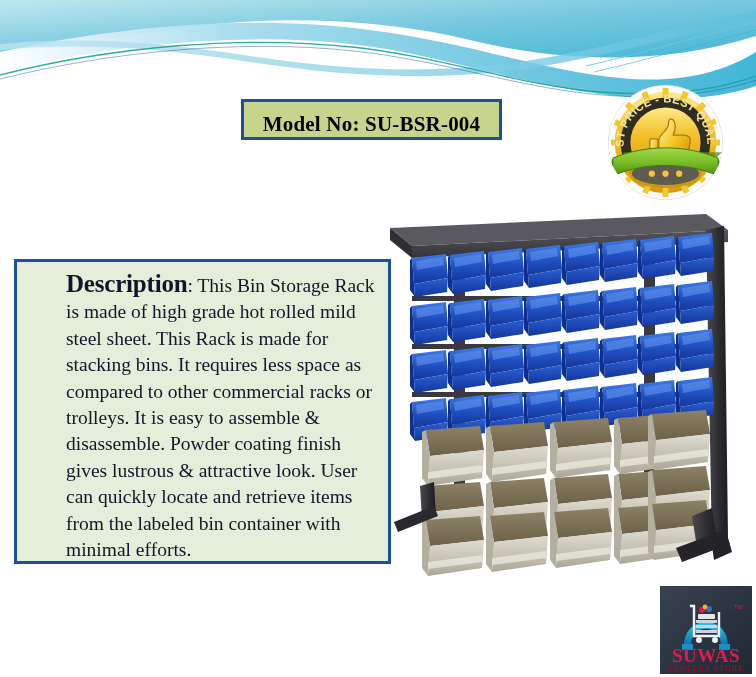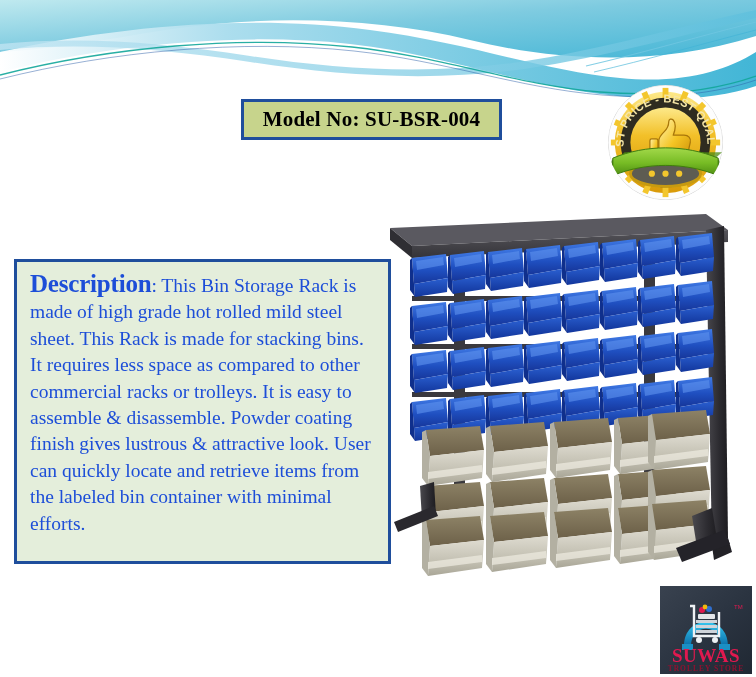--- a/index.html
+++ b/index.html
@@ -27,21 +27,21 @@
   #model-box {
     position: absolute;
     left: 241px;
     top: 99px;
     width: 261px;
     height: 41px;
     background: #c7d48c;
     border: 3px solid #1f4e9c;
     box-sizing: border-box;
     display: flex;
-    align-items: center;
+    align-items: flex-end;
     justify-content: center;
   }
   #model-text {
     font-family: "Liberation Serif", serif;
     font-weight: bold;
     font-size: 21px;
     color: #000000;
     letter-spacing: 0.2px;
     white-space: nowrap;
   }
@@ -64,22 +64,23 @@
     height: 305px;
     background: #e4eedb;
     border: 3px solid #1f4e9c;
     box-sizing: border-box;
     padding: 9px 12px 6px 13px;
   }
   #description-body {
     font-family: "Liberation Serif", serif;
     font-size: 19.5px;
     line-height: 26.4px;
-    color: #1d4ed8;
+    color: #0f172a;
     text-align: left;
+    margin-left: 36px;
   }
   #description-label {
     font-weight: bold;
     font-size: 25px;
     letter-spacing: -0.2px;
   }
 
   
   #product-image {
     position: absolute;

